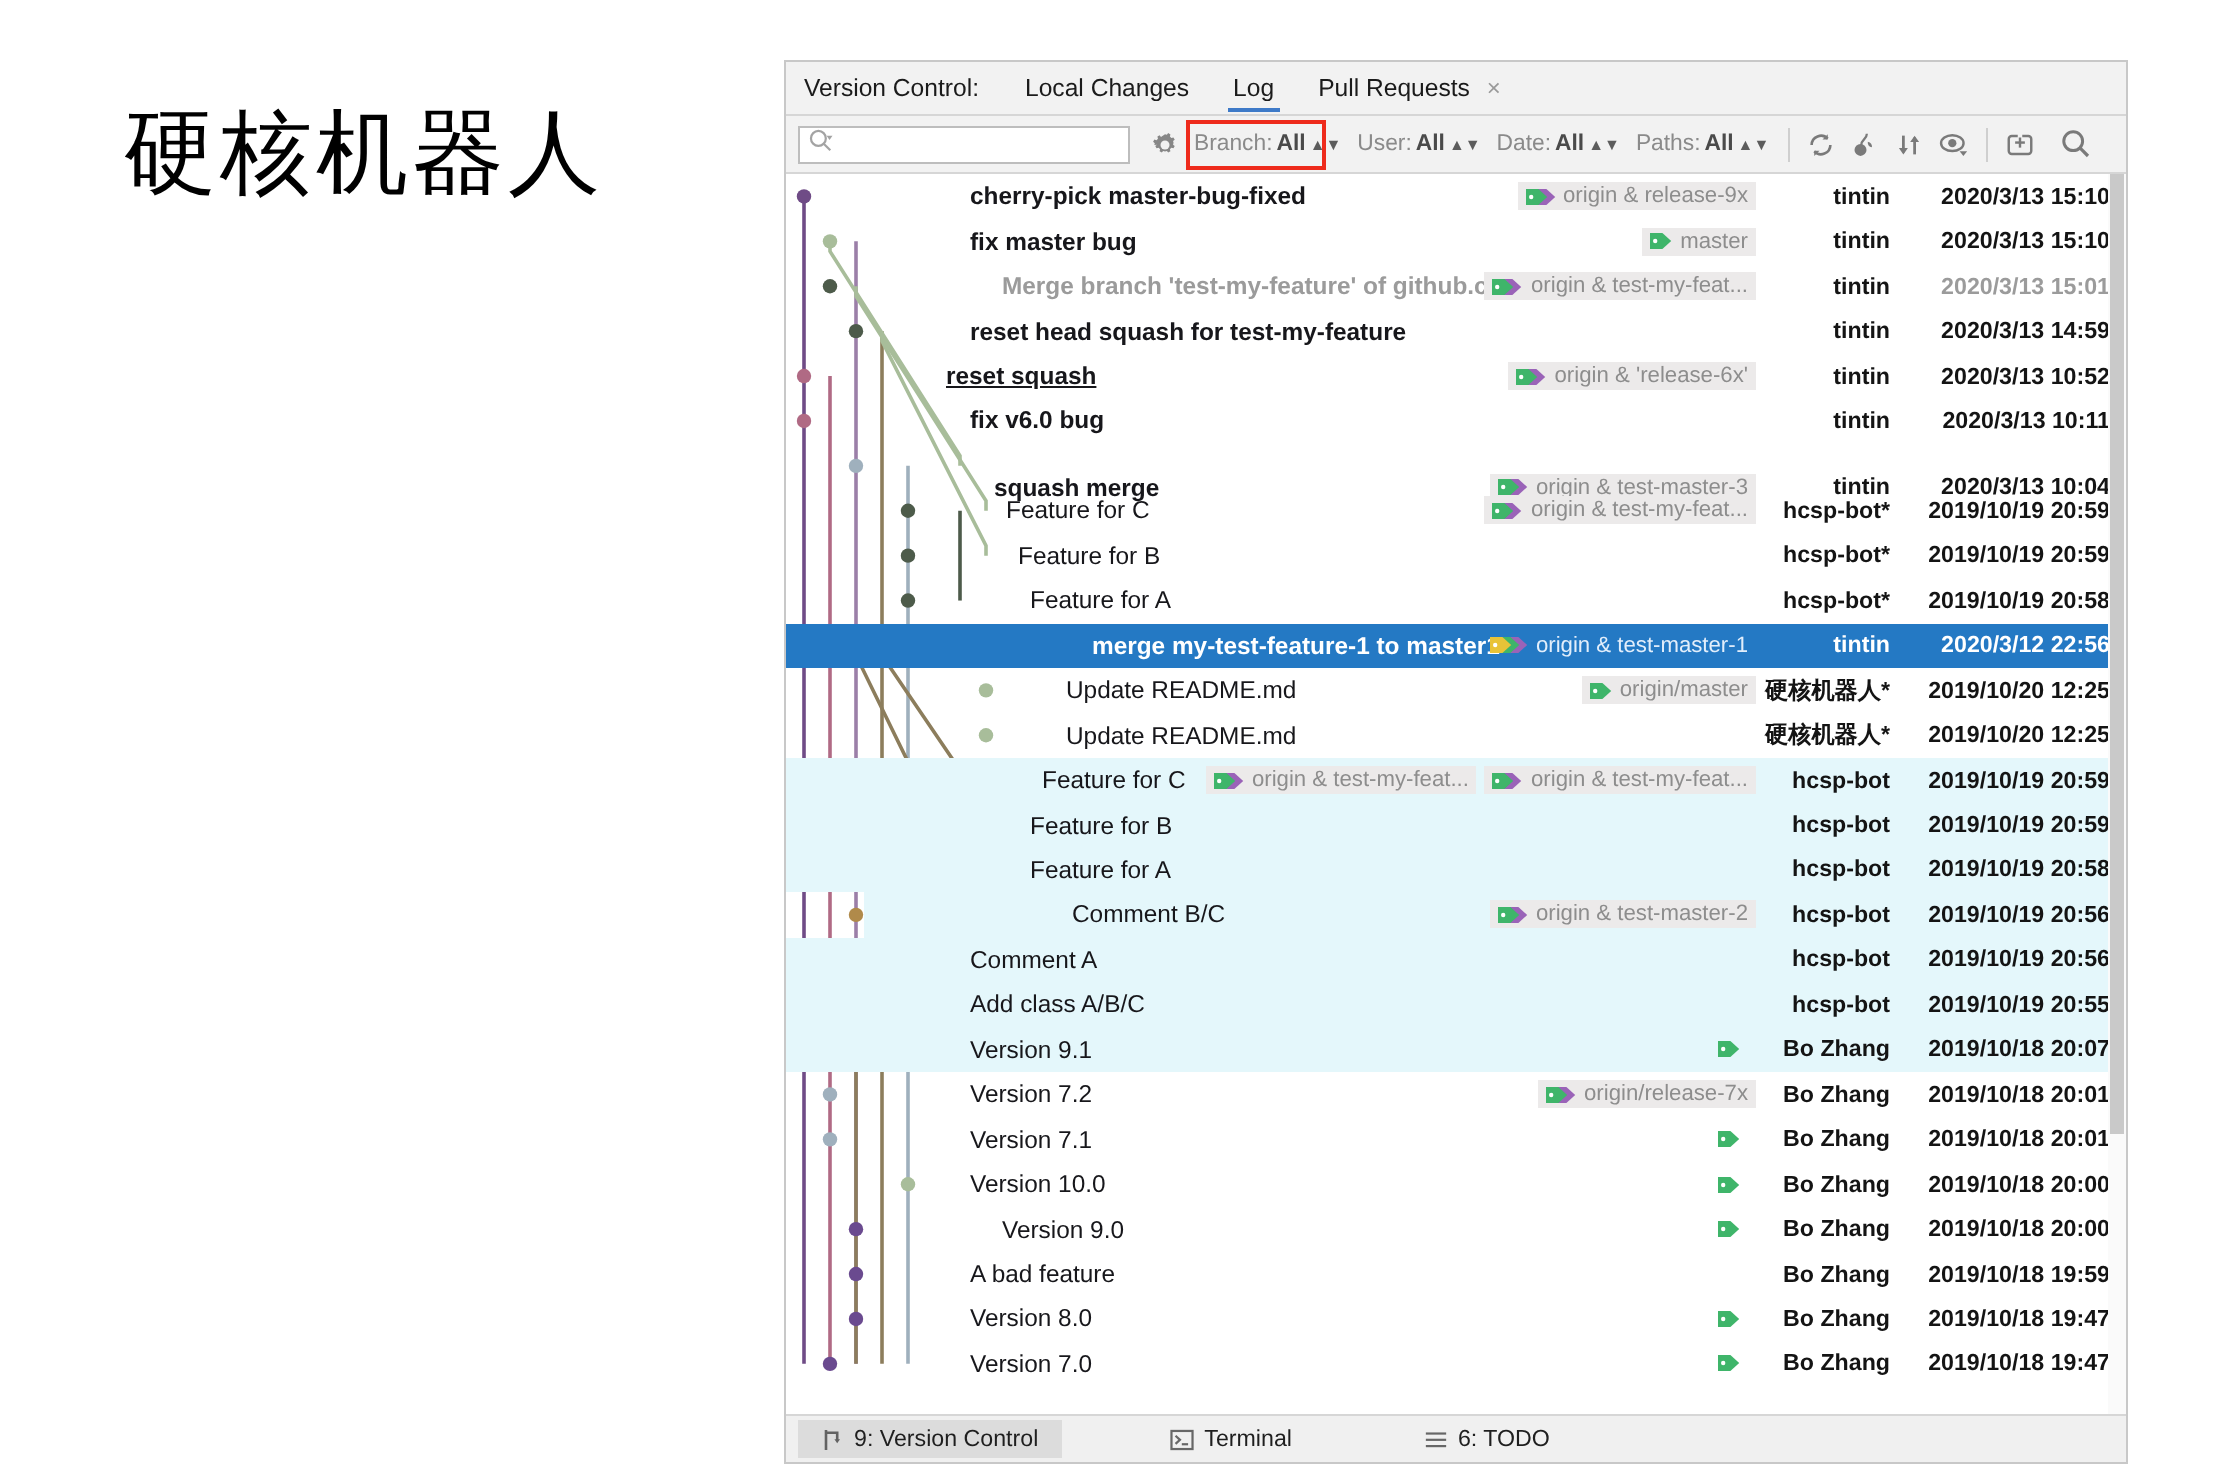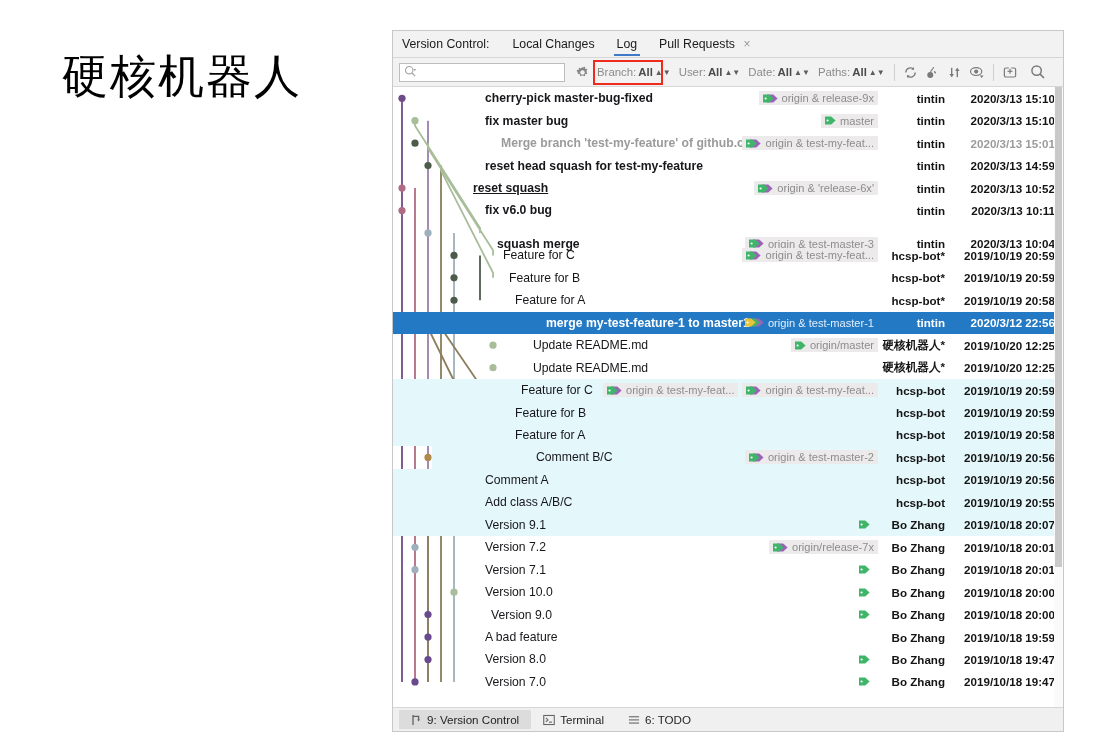--- a/index.html
+++ b/index.html
@@ -108,21 +108,21 @@
   #graph{position:absolute;left:0;top:0;pointer-events:none;}
   
   #vscroll{
     position:absolute;right:0;top:0;width:9px;height:100%;background:#fafafa;
   }
   #vthumb{position:absolute;right:1px;top:0;width:7px;height:480px;background:#c9c9c9;}
   
   #status{
     position:absolute;left:0;bottom:0;right:0;height:24px;background:#f0f0f0;
     border-top:1px solid #d6d6d6;display:flex;align-items:center;
-    padding-left:6px;box-sizing:border-box;font-size:11.6px;color:#1f1f1f;
+    padding-left:6px;box-sizing:border-box;font-size:11.6px;color:#1f1f1f;gap:42px;
   }
   .sb-item{display:flex;align-items:center;gap:5px;padding:3px 12px;white-space:nowrap;}
   .sb-item.active{background:#dcdcdc;}
   .sb-ico{opacity:.75;display:flex;align-items:center;}
 </style>
 </head>
 <body>
 
 <div id="caption">硬核机器人</div>
 
@@ -569,21 +569,21 @@
                   <path d="M1 1.5 h6.2 l4.4 4 -4.4 4 H1 z" fill="#3fb56a"></path>
                   <circle cx="3.6" cy="5.5" r="1.1" fill="#ffffff"></circle>
                 </svg>
               </span>
               <span></span>
             </span>
           </div>
           <div class="author">Bo Zhang</div>
           <div class="date">2019/10/18 20:00</div>
         </div>
-        <div class="row" style="top: 516.35px; position: absolute; left: 6px; right: 0px; text-decoration: underline;">
+        <div class="row" style="top: 516.35px; position: absolute; left: 16px; right: 0px; text-decoration: underline;">
           <div class="subj" style="left: 92px;">Version 9.0</div>
           <div class="refs">
             <span class="reftag" style="background: transparent;">
               <span style="display: inline-flex;">
                 <svg width="13" height="11" viewBox="0 0 13 11">
                   <path d="M1 1.5 h6.2 l4.4 4 -4.4 4 H1 z" fill="#3fb56a"></path>
                   <circle cx="3.6" cy="5.5" r="1.1" fill="#ffffff"></circle>
                 </svg>
               </span>
               <span></span>

